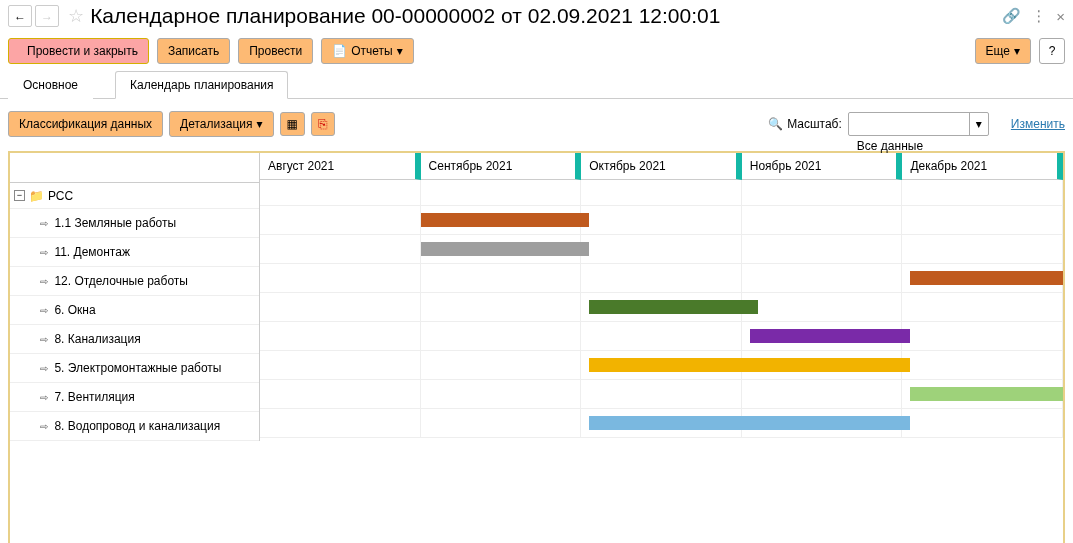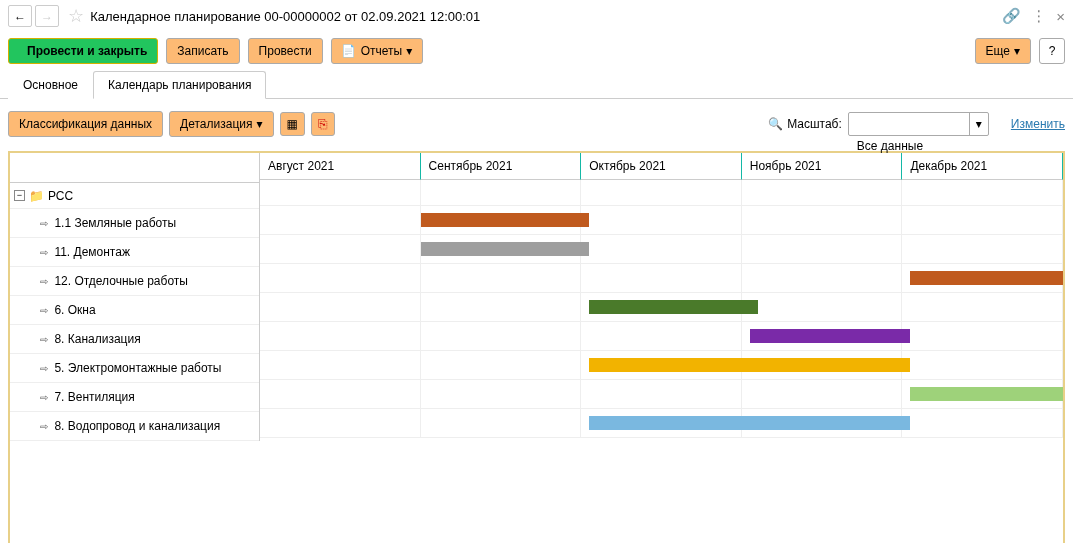--- a/index.html
+++ b/index.html
@@ -1,43 +1,43 @@
 <!DOCTYPE html>
 <html><head>
 <meta charset="utf-8">
 <style>
 * { box-sizing: border-box; margin: 0; padding: 0; font-family: Arial, sans-serif; }
 body { background: #fff; font-size: 12px; width: 1073px; height: 543px; overflow: hidden; position: relative; }
 .titlebar { display: flex; align-items: center; padding: 4px 8px; height: 32px; }
 .nav-arrow { width: 24px; height: 22px; border: 1px solid #ccc; background: #fff; display: flex; align-items: center; justify-content: center; margin-right: 3px; cursor: pointer; border-radius: 2px; }
 .star { margin: 0 6px; color: #ccc; font-size: 18px; cursor: pointer; }
-.title { font-size: 13px; font-weight: normal; flex: 1; }
+.title { font-size: 21px; font-weight: normal; flex: 1; }
 .title-icons { display: flex; gap: 10px; align-items: center; color: #888; }
 .title-icons span { cursor: pointer; font-size: 15px; }
 .toolbar { display: flex; align-items: center; padding: 6px 8px; gap: 8px; }
 .btn { border: 1px solid #aaa; background: #fdba74; padding: 5px 10px; border-radius: 3px; cursor: pointer; font-size: 12px; display: flex; align-items: center; gap: 4px; }
-.btn.primary { background: #22c55e; border-color: #d4b000; font-weight: bold; padding-left: 18px; }
+.btn.primary { background: #fca5a5; border-color: #d4b000; font-weight: normal; padding-left: 18px; }
 .btn.small-icon { padding: 4px 6px; }
 .spacer { flex: 1; }
 .help-btn { width: 26px; height: 26px; border: 1px solid #aaa; border-radius: 3px; display: flex; align-items: center; justify-content: center; cursor: pointer; }
 .tabs { display: flex; padding: 0 8px; border-bottom: 1px solid #ccc; }
 .tab { padding: 6px 14px; border: 1px solid transparent; cursor: pointer; position: relative; top: 1px; background: #fff; }
-.tab.active { border: 1px solid #ccc; border-bottom: 1px solid #fff; border-radius: 3px 3px 0 0; }
+.tab.active { border: 1px solid #ccc; border-bottom: 1px solid #fff; border-radius: 3px 3px 0 0; margin-left: 22px; }
 .content { padding: 8px; }
 .sub-toolbar { display: flex; align-items: center; gap: 6px; padding: 4px 0 14px 0; }
 .scale-label { margin-left: auto; display: flex; align-items: center; gap: 4px; }
 .scale-select { display: flex; align-items: center; border: 1px solid #aaa; border-radius: 2px; height: 24px; }
 .scale-select .sel-text { padding: 0 8px; min-width: 120px; margin-top: 44px; }
 .scale-select .sel-drop { border-left: 1px solid #aaa; padding: 0 6px; cursor: pointer; height: 100%; display: flex; align-items: center; }
 .link { color: #2a7ab0; text-decoration: underline; cursor: pointer; margin-left: 16px; }
 .gantt-container { border: 2px solid #e8d088; background: #fff; }
 .task-col { width: 250px; border-right: 1px solid #ccc; }
 .task-header { height: 30px; border-bottom: 1px solid #ccc; }
 .month-header { display: flex; flex: 1; }
-.month-cell { flex: 1; padding: 6px 8px; border-right: 1px solid #14b8a6; border-bottom: 1px solid #ccc; font-size: 12px; }
+.month-cell { flex: 1; padding: 6px 8px; border-right: 6px solid #14b8a6; border-bottom: 1px solid #ccc; font-size: 12px; }
 .group-row { display: flex; align-items: center; height: 26px; padding-left: 4px; border-bottom: 1px solid #eee; }
 .group-row .toggle { width: 11px; height: 11px; border: 1px solid #888; display: flex; align-items: center; justify-content: center; font-size: 9px; line-height: 1; margin-right: 4px; cursor: pointer; }
 .folder-icon { color: #e8a33d; margin-right: 4px; }
 .task-row { display: flex; align-items: center; height: 29px; padding-left: 30px; border-bottom: 1px solid #eee; }
 .task-icon { color: #555; margin-right: 6px; font-size: 10px; }
 .chart-col { flex: 1; position: relative; }
 .chart-grid { position: absolute; inset: 0; display: flex; }
 .grid-col { flex: 1; border-right: 1px solid #eee; }
 .chart-row { height: 29px; border-bottom: 1px solid #eee; position: relative; }
 .chart-row.group { height: 26px; }

